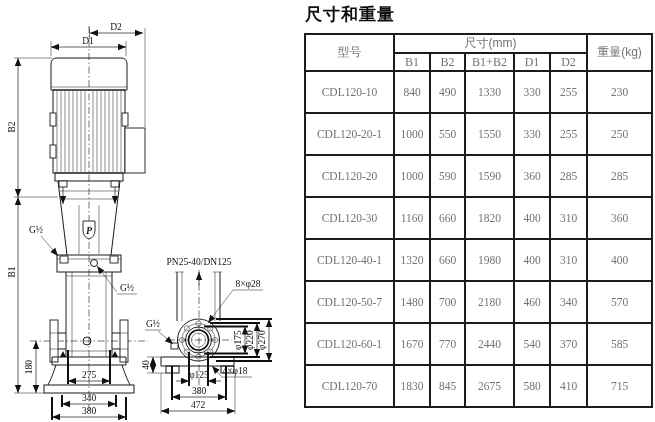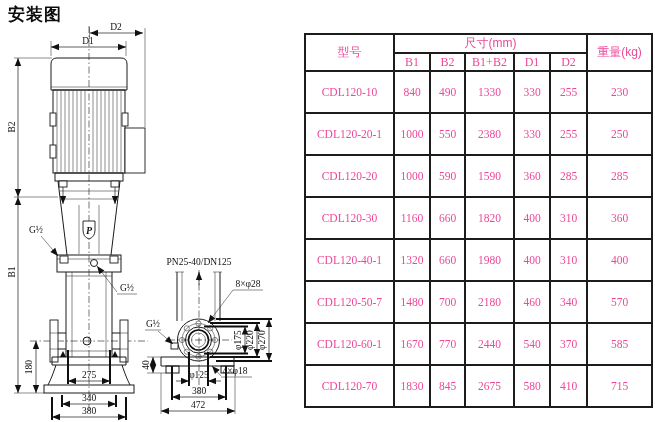--- a/index.html
+++ b/index.html
@@ -12,35 +12,35 @@
   svg text{font-family:"Liberation Serif",serif;font-size:9.5px;fill:#111;}
   svg text.logo{font-size:10px;font-weight:bold;font-style:italic;}
   .ol{fill:none;stroke:#1a1a1a;stroke-width:1;}
   .tl{fill:none;stroke:#1a1a1a;stroke-width:0.5;}
   .dl{fill:none;stroke:#1a1a1a;stroke-width:0.7;}
   .xb{fill:none;stroke:#0f0f0f;stroke-width:2;}
   .cl{fill:none;stroke:#1a1a1a;stroke-width:0.6;stroke-dasharray:7 2.5 1.5 2.5;}
   .fw{fill:#fff;stroke:#1a1a1a;stroke-width:0.9;}
   .bk{fill:#111;stroke:none;}
   table.dims{position:absolute;left:304px;top:33px;width:347px;border-collapse:collapse;
-             table-layout:fixed;font-family:"Liberation Serif",serif;color:#ec4899;}
+             table-layout:fixed;font-family:"Liberation Serif",serif;color:#737373;}
   table.dims th,table.dims td{border:2px solid #1c1c1c;text-align:center;vertical-align:middle;
              padding:0;font-weight:normal;background:#fff;}
   tr.hdr{height:18px;}
   tr.hdr th{font-size:12px;}
   tr.hdr th.cn{font-family:"Liberation Sans",sans-serif;font-size:12px;}
   tbody tr{height:42px;}
   tbody td{font-size:11.5px;margin-top:40px;}
 </style>
 </head>
 <body>
 
 <div class="page">
 
-  <div class="sec-title" id="install-title">安装图</div>
+  <div class="sec-title" id="dims-title">尺寸和重量</div>
 
   <svg class="diagram" viewBox="0 22 300 400">
     <defs>
       <marker id="arr" markerWidth="9" markerHeight="8" refX="8.5" refY="4" orient="auto-start-reverse" markerUnits="userSpaceOnUse">
         <path d="M0.5,0.8 L8.5,4 L0.5,7.2 Z" fill="#111"></path>
       </marker>
     </defs>
 
     <g>
 
@@ -285,21 +285,21 @@
         <td>490</td>
         <td>1330</td>
         <td>330</td>
         <td>255</td>
         <td>230</td>
       </tr>
       <tr>
         <td>CDL120-20-1</td>
         <td>1000</td>
         <td>550</td>
-        <td>2380</td>
+        <td>1550</td>
         <td>330</td>
         <td>255</td>
         <td>250</td>
       </tr>
       <tr>
         <td>CDL120-20</td>
         <td>1000</td>
         <td>590</td>
         <td>1590</td>
         <td>360</td>

